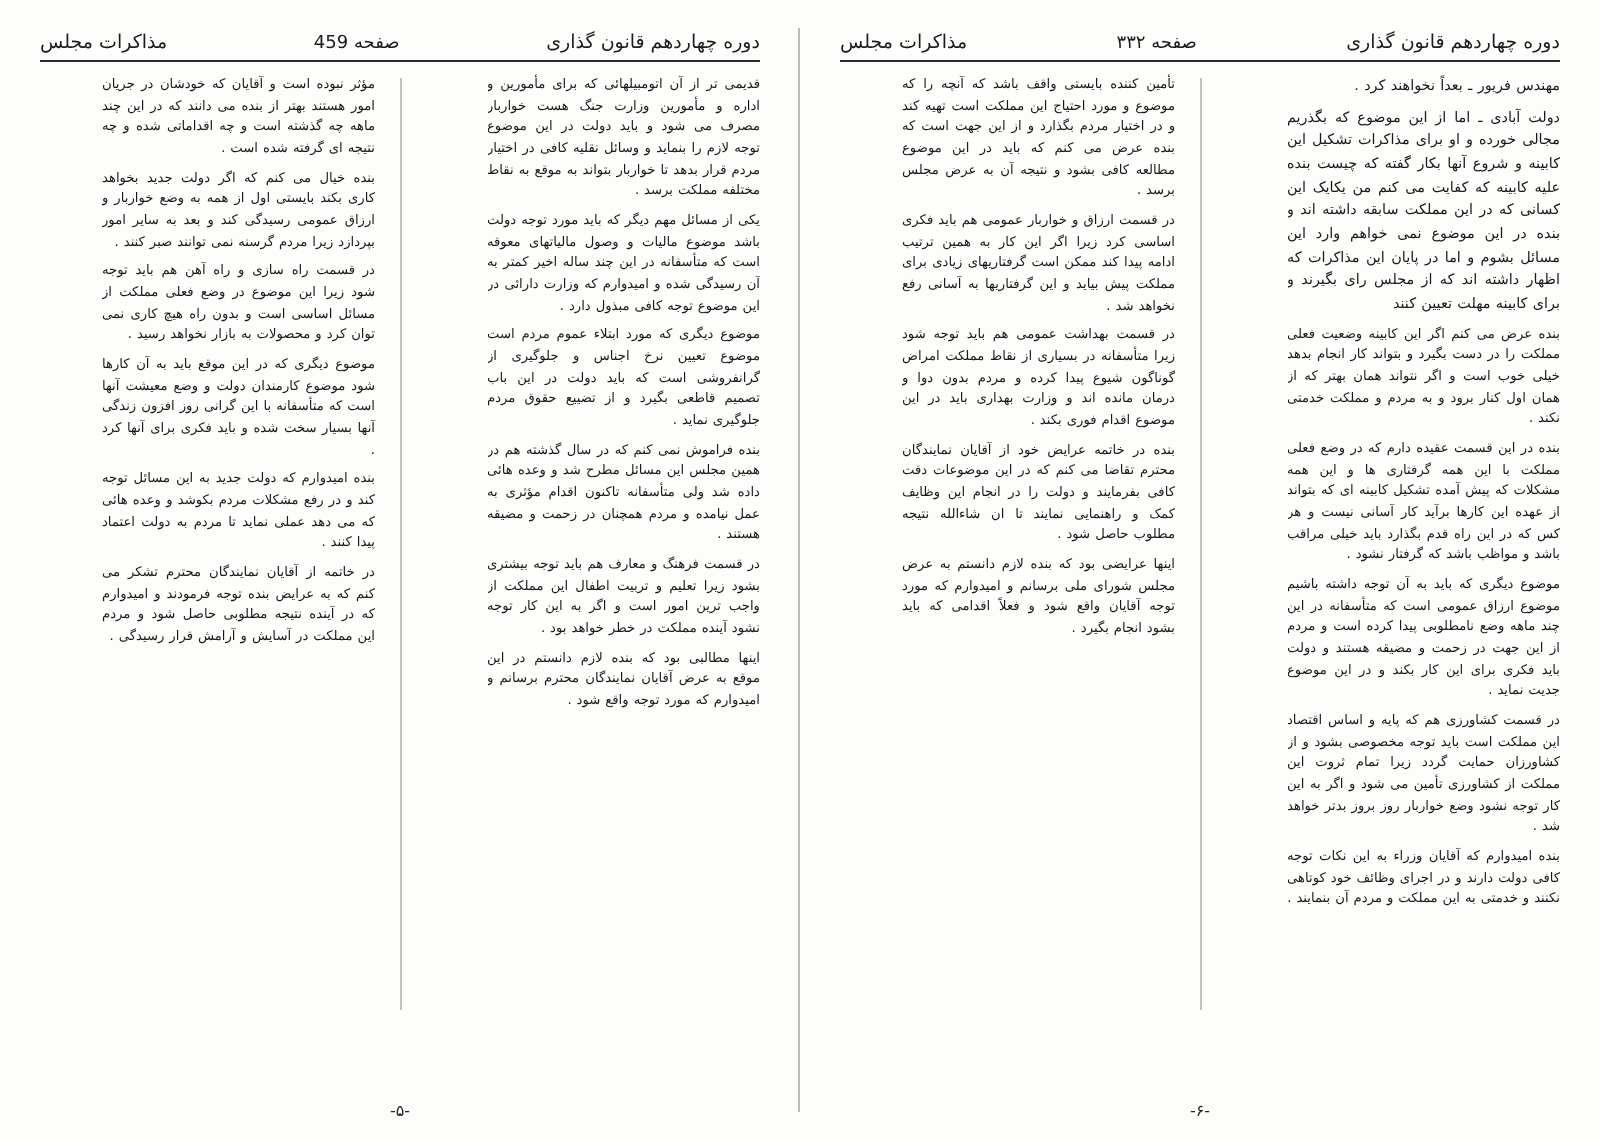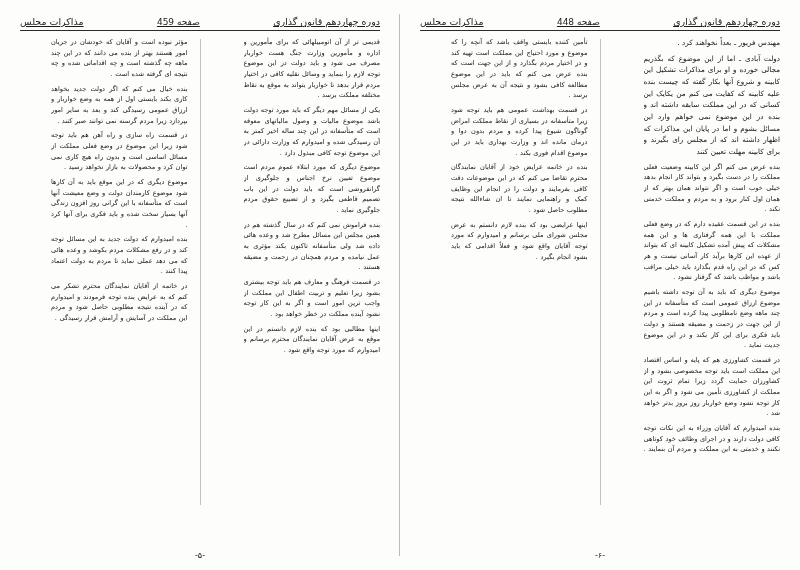--- a/index.html
+++ b/index.html
@@ -45,21 +45,20 @@
     flex-direction: row;
     align-items: baseline;
     justify-content: space-between;
     font-size: 9.5px;
     color: #1b1b1b;
     margin-bottom: 3px;
     letter-spacing: 0;
   }
   .head .hl, .head .hc, .head .hr {
     white-space: nowrap;
-    text-decoration: underline;
   }
   .head .hc { font-size: 9px; }
   .head-rule {
     height: 1px;
     background: #2a2a2a;
     margin: 2px 0 6px 0;
   }
 
   .cols {
     display: flex;
@@ -105,38 +104,39 @@
 </head>
 <body>
 
 <div class="page">
 
   <div class="center-rule"></div>
 
   <div class="sheet right">
     <div class="head">
       <span class="hr">دوره چهاردهم قانون گذاری</span>
-      <span class="hc">صفحه 448</span>
+      <span class="hc">صفحه ۳۳۲</span>
       <span class="hl">مذاکرات مجلس</span>
     </div>
     <div class="head-rule"></div>
 
     <div class="cols">
       <div class="col">
         <p class="para speaker">مهندس فریور ـ بعداً نخواهند کرد .</p>
         <p class="para speaker">دولت آبادی ـ اما از این موضوع که بگذریم مجالی خورده و او برای مذاکرات تشکیل این کابینه و شروع آنها بکار گفته که چیست بنده علیه کابینه که کفایت می کنم من یکایک این کسانی که در این مملکت سابقه داشته اند و بنده در این موضوع نمی خواهم وارد این مسائل بشوم و اما در پایان این مذاکرات که اظهار داشته اند که از مجلس رای بگیرند و برای کابینه مهلت تعیین کنند</p>
         <p class="para">بنده عرض می کنم اگر این کابینه وضعیت فعلی مملکت را در دست بگیرد و بتواند کار انجام بدهد خیلی خوب است و اگر نتواند همان بهتر که از همان اول کنار برود و به مردم و مملکت خدمتی نکند .</p>
         <p class="para">بنده در این قسمت عقیده دارم که در وضع فعلی مملکت با این همه گرفتاری ها و این همه مشکلات که پیش آمده تشکیل کابینه ای که بتواند از عهده این کارها برآید کار آسانی نیست و هر کس که در این راه قدم بگذارد باید خیلی مراقب باشد و مواظب باشد که گرفتار نشود .</p>
         <p class="para">موضوع دیگری که باید به آن توجه داشته باشیم موضوع ارزاق عمومی است که متأسفانه در این چند ماهه وضع نامطلوبی پیدا کرده است و مردم از این جهت در زحمت و مضیقه هستند و دولت باید فکری برای این کار بکند و در این موضوع جدیت نماید .</p>
         <p class="para">در قسمت کشاورزی هم که پایه و اساس اقتصاد این مملکت است باید توجه مخصوصی بشود و از کشاورزان حمایت گردد زیرا تمام ثروت این مملکت از کشاورزی تأمین می شود و اگر به این کار توجه نشود وضع خواربار روز بروز بدتر خواهد شد .</p>
         <p class="para">بنده امیدوارم که آقایان وزراء به این نکات توجه کافی دولت دارند و در اجرای وظائف خود کوتاهی نکنند و خدمتی به این مملکت و مردم آن بنمایند .</p>
       </div>
       <div class="col-rule"></div>
       <div class="col">
         <p class="para">تأمین کننده بایستی واقف باشد که آنچه را که موضوع و مورد احتیاج این مملکت است تهیه کند و در اختیار مردم بگذارد و از این جهت است که بنده عرض می کنم که باید در این موضوع مطالعه کافی بشود و نتیجه آن به عرض مجلس برسد .</p>
+        <p class="para">در قسمت ارزاق و خواربار عمومی هم باید فکری اساسی کرد زیرا اگر این کار به همین ترتیب ادامه پیدا کند ممکن است گرفتاریهای زیادی برای مملکت پیش بیاید و این گرفتاریها به آسانی رفع نخواهد شد .</p>
         <p class="para">در قسمت بهداشت عمومی هم باید توجه شود زیرا متأسفانه در بسیاری از نقاط مملکت امراض گوناگون شیوع پیدا کرده و مردم بدون دوا و درمان مانده اند و وزارت بهداری باید در این موضوع اقدام فوری بکند .</p>
         <p class="para">بنده در خاتمه عرایض خود از آقایان نمایندگان محترم تقاضا می کنم که در این موضوعات دقت کافی بفرمایند و دولت را در انجام این وظایف کمک و راهنمایی نمایند تا ان شاءالله نتیجه مطلوب حاصل شود .</p>
         <p class="para">اینها عرایضی بود که بنده لازم دانستم به عرض مجلس شورای ملی برسانم و امیدوارم که مورد توجه آقایان واقع شود و فعلاً اقدامی که باید بشود انجام بگیرد .</p>
       </div>
     </div>
 
     <div class="folio">-۶-</div>
   </div>
 
   <div class="sheet left">
@@ -145,21 +145,21 @@
       <span class="hc">صفحه 459</span>
       <span class="hl">مذاکرات مجلس</span>
     </div>
     <div class="head-rule"></div>
 
     <div class="cols">
       <div class="col">
         <p class="para">قدیمی تر از آن اتومبیلهائی که برای مأمورین و اداره و مأمورین وزارت جنگ هست خواربار مصرف می شود و باید دولت در این موضوع توجه لازم را بنماید و وسائل نقلیه کافی در اختیار مردم قرار بدهد تا خواربار بتواند به موقع به نقاط مختلفه مملکت برسد .</p>
         <p class="para">یکی از مسائل مهم دیگر که باید مورد توجه دولت باشد موضوع مالیات و وصول مالیاتهای معوقه است که متأسفانه در این چند ساله اخیر کمتر به آن رسیدگی شده و امیدوارم که وزارت دارائی در این موضوع توجه کافی مبذول دارد .</p>
         <p class="para">موضوع دیگری که مورد ابتلاء عموم مردم است موضوع تعیین نرخ اجناس و جلوگیری از گرانفروشی است که باید دولت در این باب تصمیم قاطعی بگیرد و از تضییع حقوق مردم جلوگیری نماید .</p>
-        <p class="para">بنده فراموش نمی کنم که در سال گذشته هم در همین مجلس این مسائل مطرح شد و وعده هائی داده شد ولی متأسفانه تاکنون بکند مؤثری به عمل نیامده و مردم همچنان در زحمت و مضیقه هستند .</p>
+        <p class="para">بنده فراموش نمی کنم که در سال گذشته هم در همین مجلس این مسائل مطرح شد و وعده هائی داده شد ولی متأسفانه تاکنون اقدام مؤثری به عمل نیامده و مردم همچنان در زحمت و مضیقه هستند .</p>
         <p class="para">در قسمت فرهنگ و معارف هم باید توجه بیشتری بشود زیرا تعلیم و تربیت اطفال این مملکت از واجب ترین امور است و اگر به این کار توجه نشود آینده مملکت در خطر خواهد بود .</p>
         <p class="para">اینها مطالبی بود که بنده لازم دانستم در این موقع به عرض آقایان نمایندگان محترم برسانم و امیدوارم که مورد توجه واقع شود .</p>
       </div>
       <div class="col-rule"></div>
       <div class="col">
         <p class="para">مؤثر نبوده است و آقایان که خودشان در جریان امور هستند بهتر از بنده می دانند که در این چند ماهه چه گذشته است و چه اقداماتی شده و چه نتیجه ای گرفته شده است .</p>
         <p class="para">بنده خیال می کنم که اگر دولت جدید بخواهد کاری بکند بایستی اول از همه به وضع خواربار و ارزاق عمومی رسیدگی کند و بعد به سایر امور بپردازد زیرا مردم گرسنه نمی توانند صبر کنند .</p>
         <p class="para">در قسمت راه سازی و راه آهن هم باید توجه شود زیرا این موضوع در وضع فعلی مملکت از مسائل اساسی است و بدون راه هیچ کاری نمی توان کرد و محصولات به بازار نخواهد رسید .</p>
         <p class="para">موضوع دیگری که در این موقع باید به آن کارها شود موضوع کارمندان دولت و وضع معیشت آنها است که متأسفانه با این گرانی روز افزون زندگی آنها بسیار سخت شده و باید فکری برای آنها کرد .</p>
         <p class="para">بنده امیدوارم که دولت جدید به این مسائل توجه کند و در رفع مشکلات مردم بکوشد و وعده هائی که می دهد عملی نماید تا مردم به دولت اعتماد پیدا کنند .</p>

